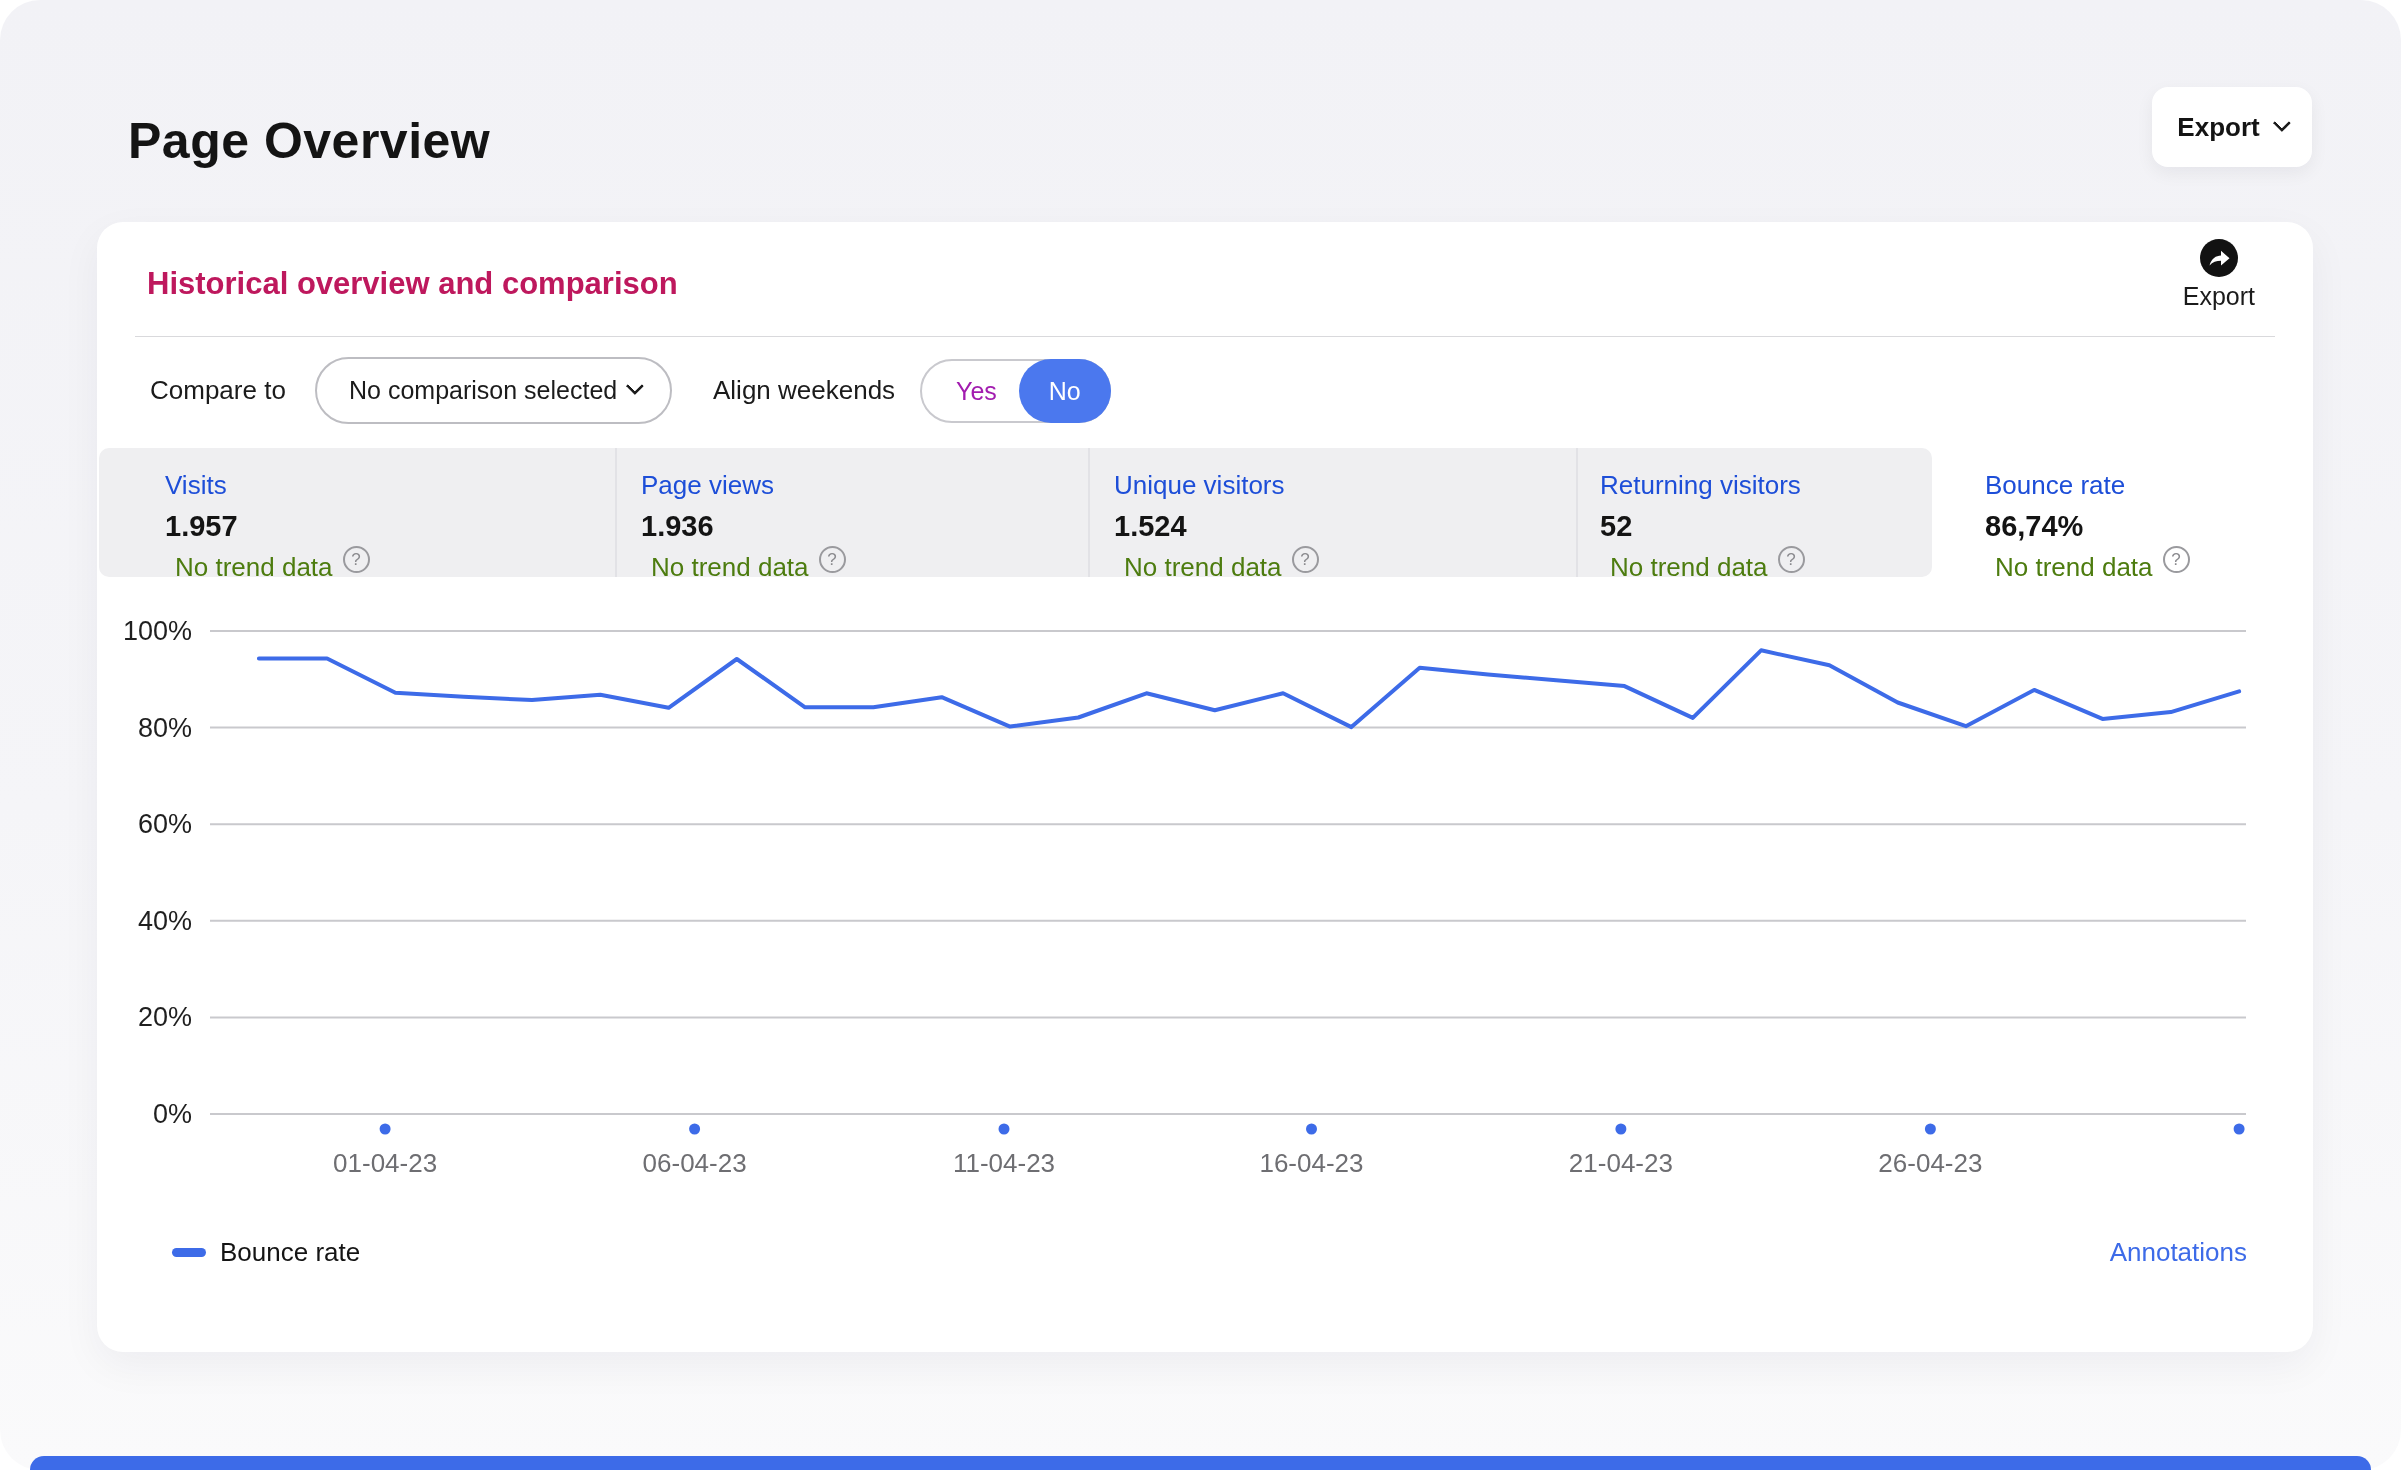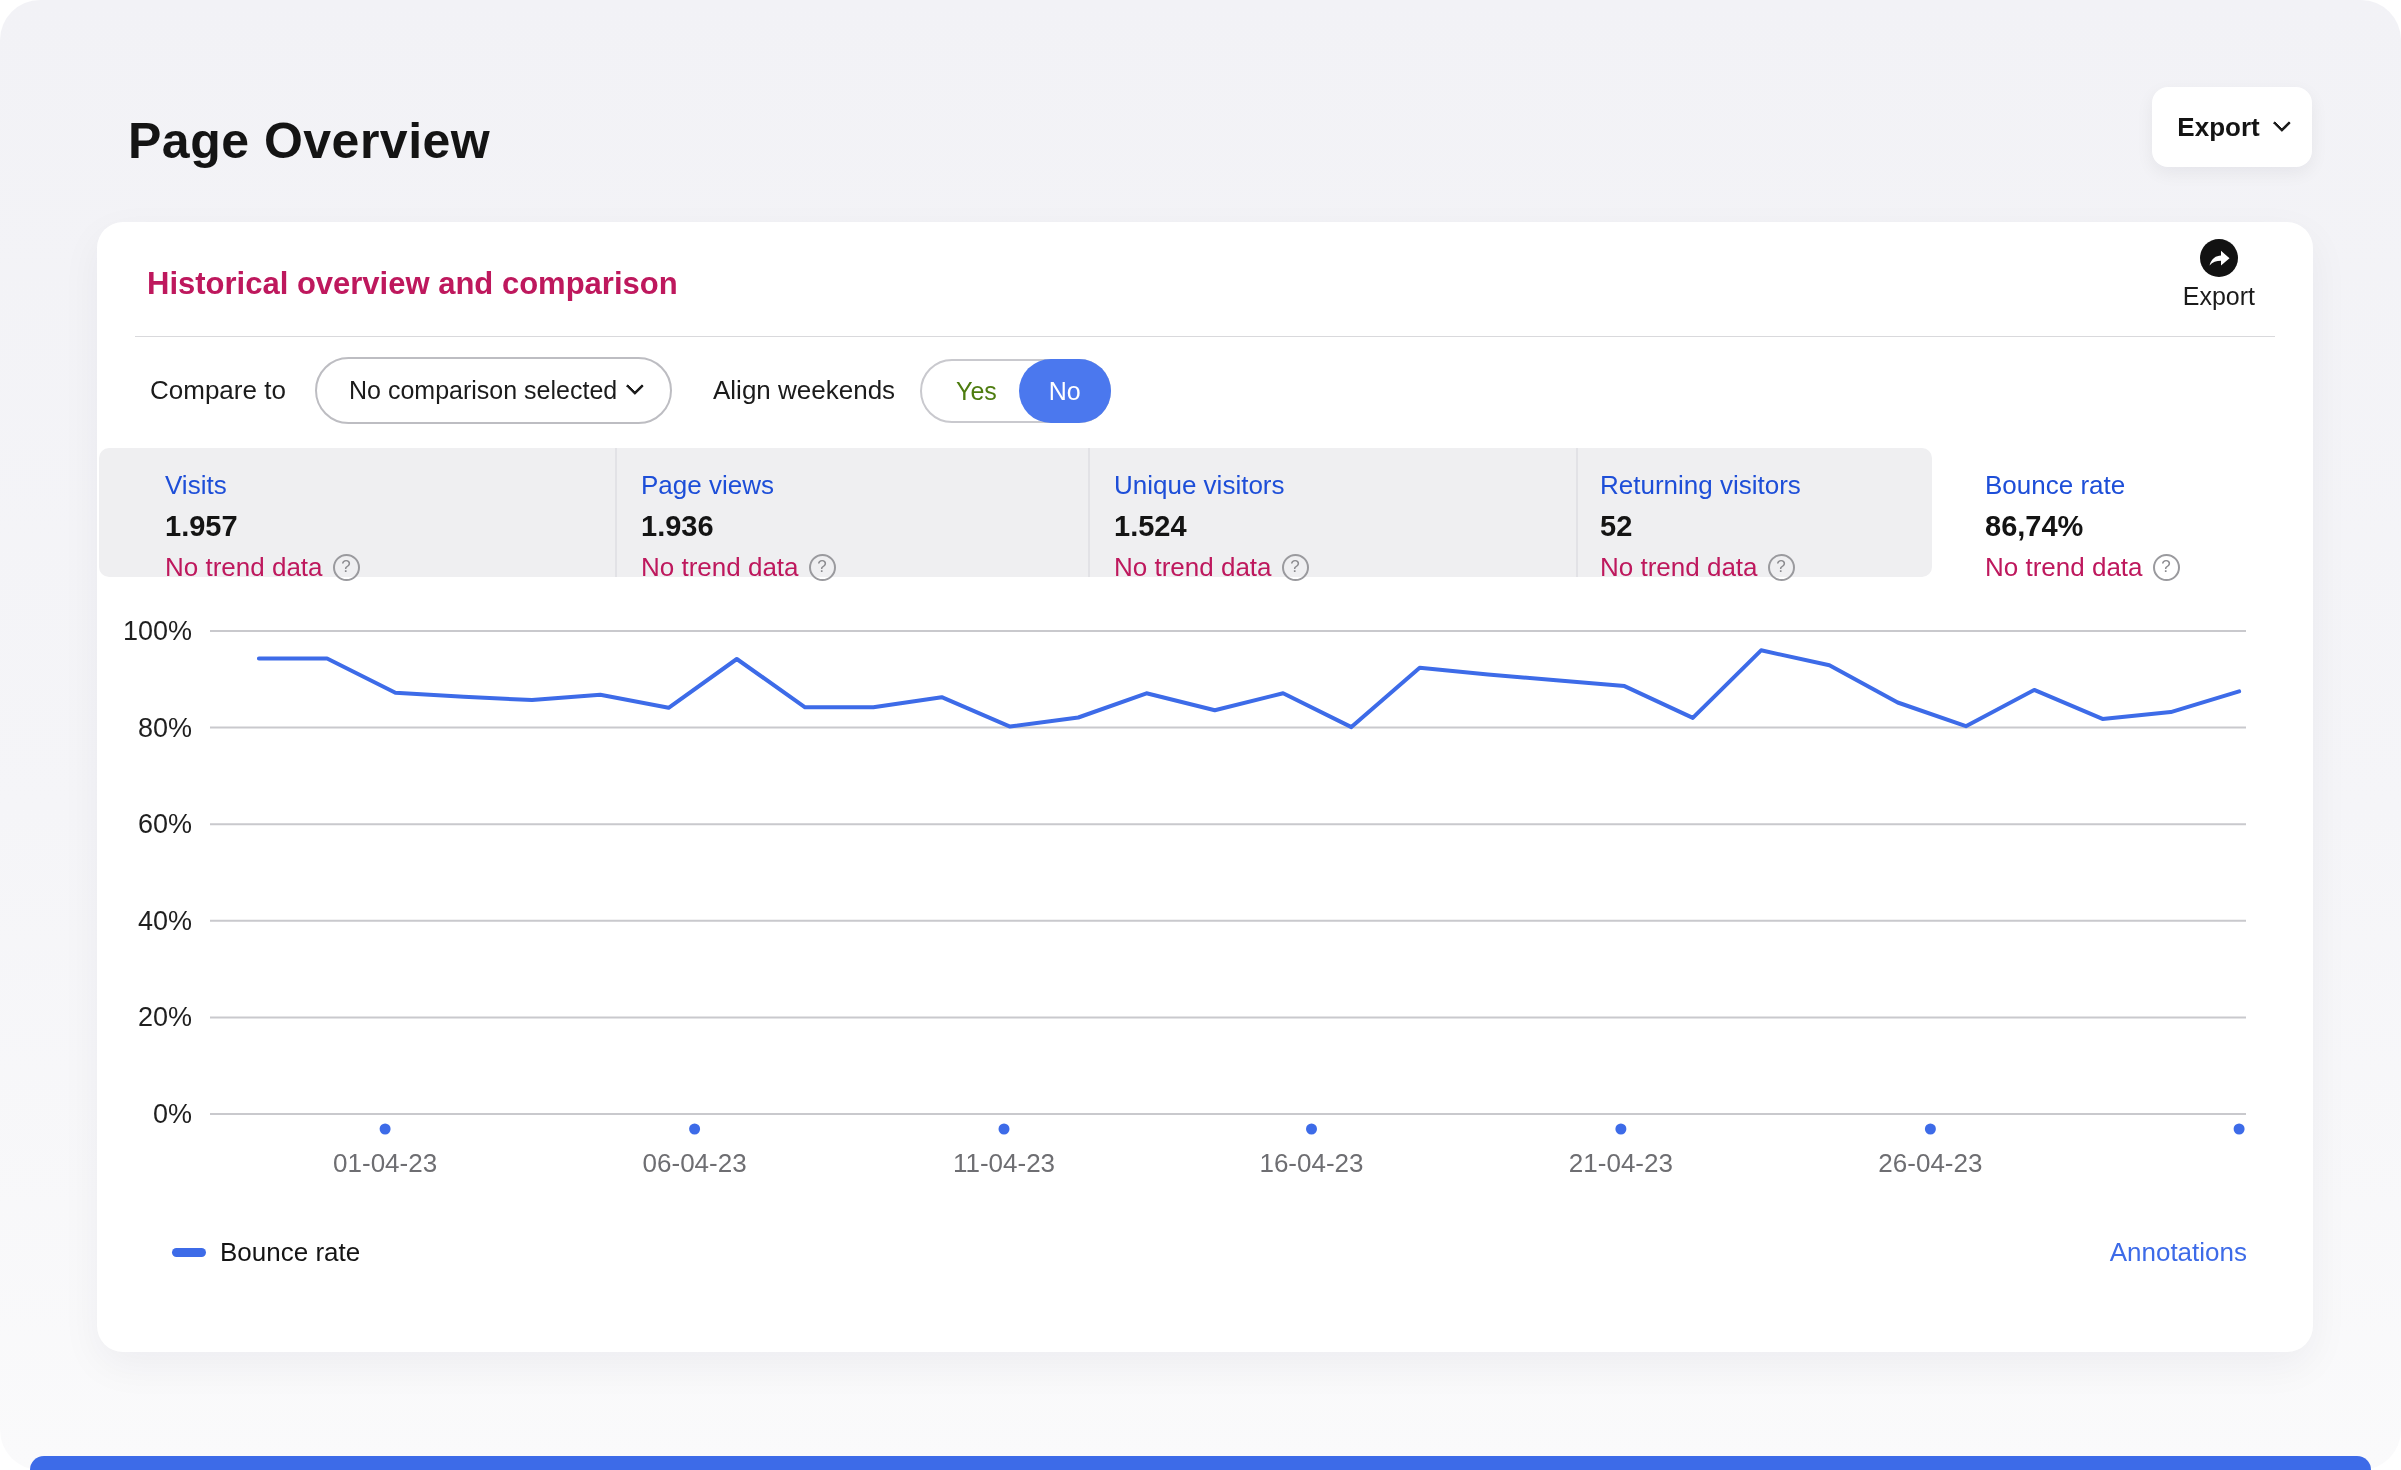--- a/index.html
+++ b/index.html
@@ -42,37 +42,37 @@
   .lbl-align { left:616px; }
   .dropdown {
     position:absolute; left:218px; top:2px; height:67px; border:2px solid #bdbdc2; border-radius:999px;
     background:#fff; font-family:inherit; font-size:25px; color:#1b1b1b; cursor:pointer;
     display:inline-flex; align-items:center; padding:0 30px 0 32px; gap:10px;
   }
   .toggle {
     position:absolute; left:823px; top:4px; height:64px; border:2px solid #c9c9ce; border-radius:999px;
     background:#ffffff; display:inline-flex; align-items:stretch; cursor:pointer;
   }
-  .t-yes { display:flex; align-items:center; padding:0 24px 0 34px; font-size:25px; color:#4d7c0f; }
+  .t-yes { display:flex; align-items:center; padding:0 24px 0 34px; font-size:25px; color:#a21caf; }
   .t-no  {
     display:flex; align-items:center; padding:0 30px; font-size:25px; color:#ffffff;
     border-radius:999px; margin:-2px; 
   }
 
   .stats { position:absolute; left:2px; top:226px; width:2212px; height:129px; display:flex; }
   .tile { background:#efeff1; padding-top:16px; position:relative; }
   .tile.first { border-radius:10px 0 0 10px; padding-left:66px; width:518px; }
   .tile.t2 { padding-left:24px; width:473px; }
   .tile.t3 { padding-left:24px; width:488px; }
   .tile.t4 { padding-left:22px; width:354px; border-radius:0 10px 10px 0; }
   .tile.active { background:transparent; padding-left:53px; flex:1; }
   .tile.sep::after { content:""; position:absolute; right:0; top:0; bottom:0; width:2px; background:#e2e2e6; }
   .tile-label { font-size:26px; color:#1d4ed8; line-height:42px; }
   .tile-value { font-size:29px; font-weight:700; color:#141414; line-height:40px; }
-  .tile-trend { font-size:26px; color:#be185d; line-height:42px; display:flex; align-items:center; gap:10px; }
+  .tile-trend { font-size:26px; color:#4d7c0f; line-height:42px; display:flex; align-items:flex-start; gap:10px;margin-left:10px; }
   .qicon {
     width:27px; height:27px; border:2px solid #9a9a9e; border-radius:50%;
     display:inline-flex; align-items:center; justify-content:center; flex:0 0 auto;
   }
   .qicon::before { content:"?"; font-size:17px; color:#8a8a8e; }
 
   .chart-wrap { position:absolute; left:13px; top:393px; width:2140px; height:575px; }
 
   .chart-footer { position:absolute; left:0; right:0; top:1005px; height:60px; }
   .legend { position:absolute; left:75px; top:10px; display:flex; align-items:center; gap:14px; }

